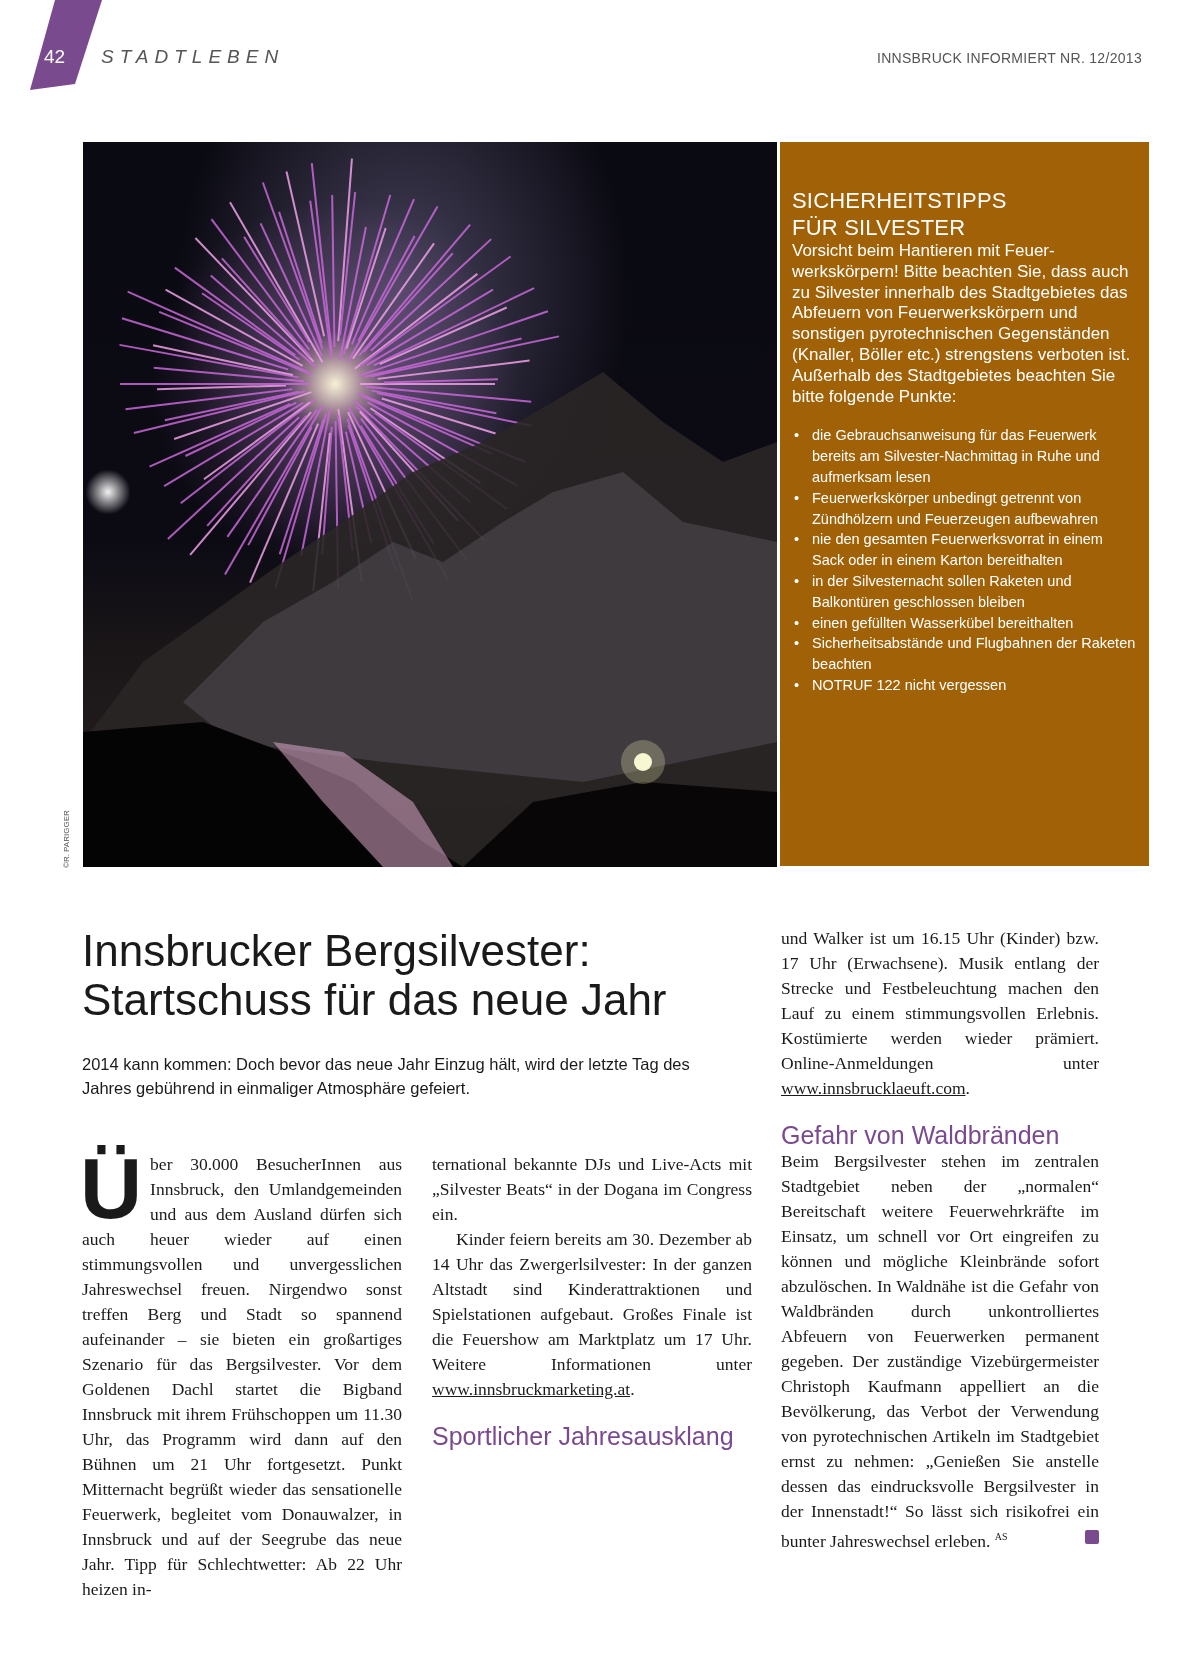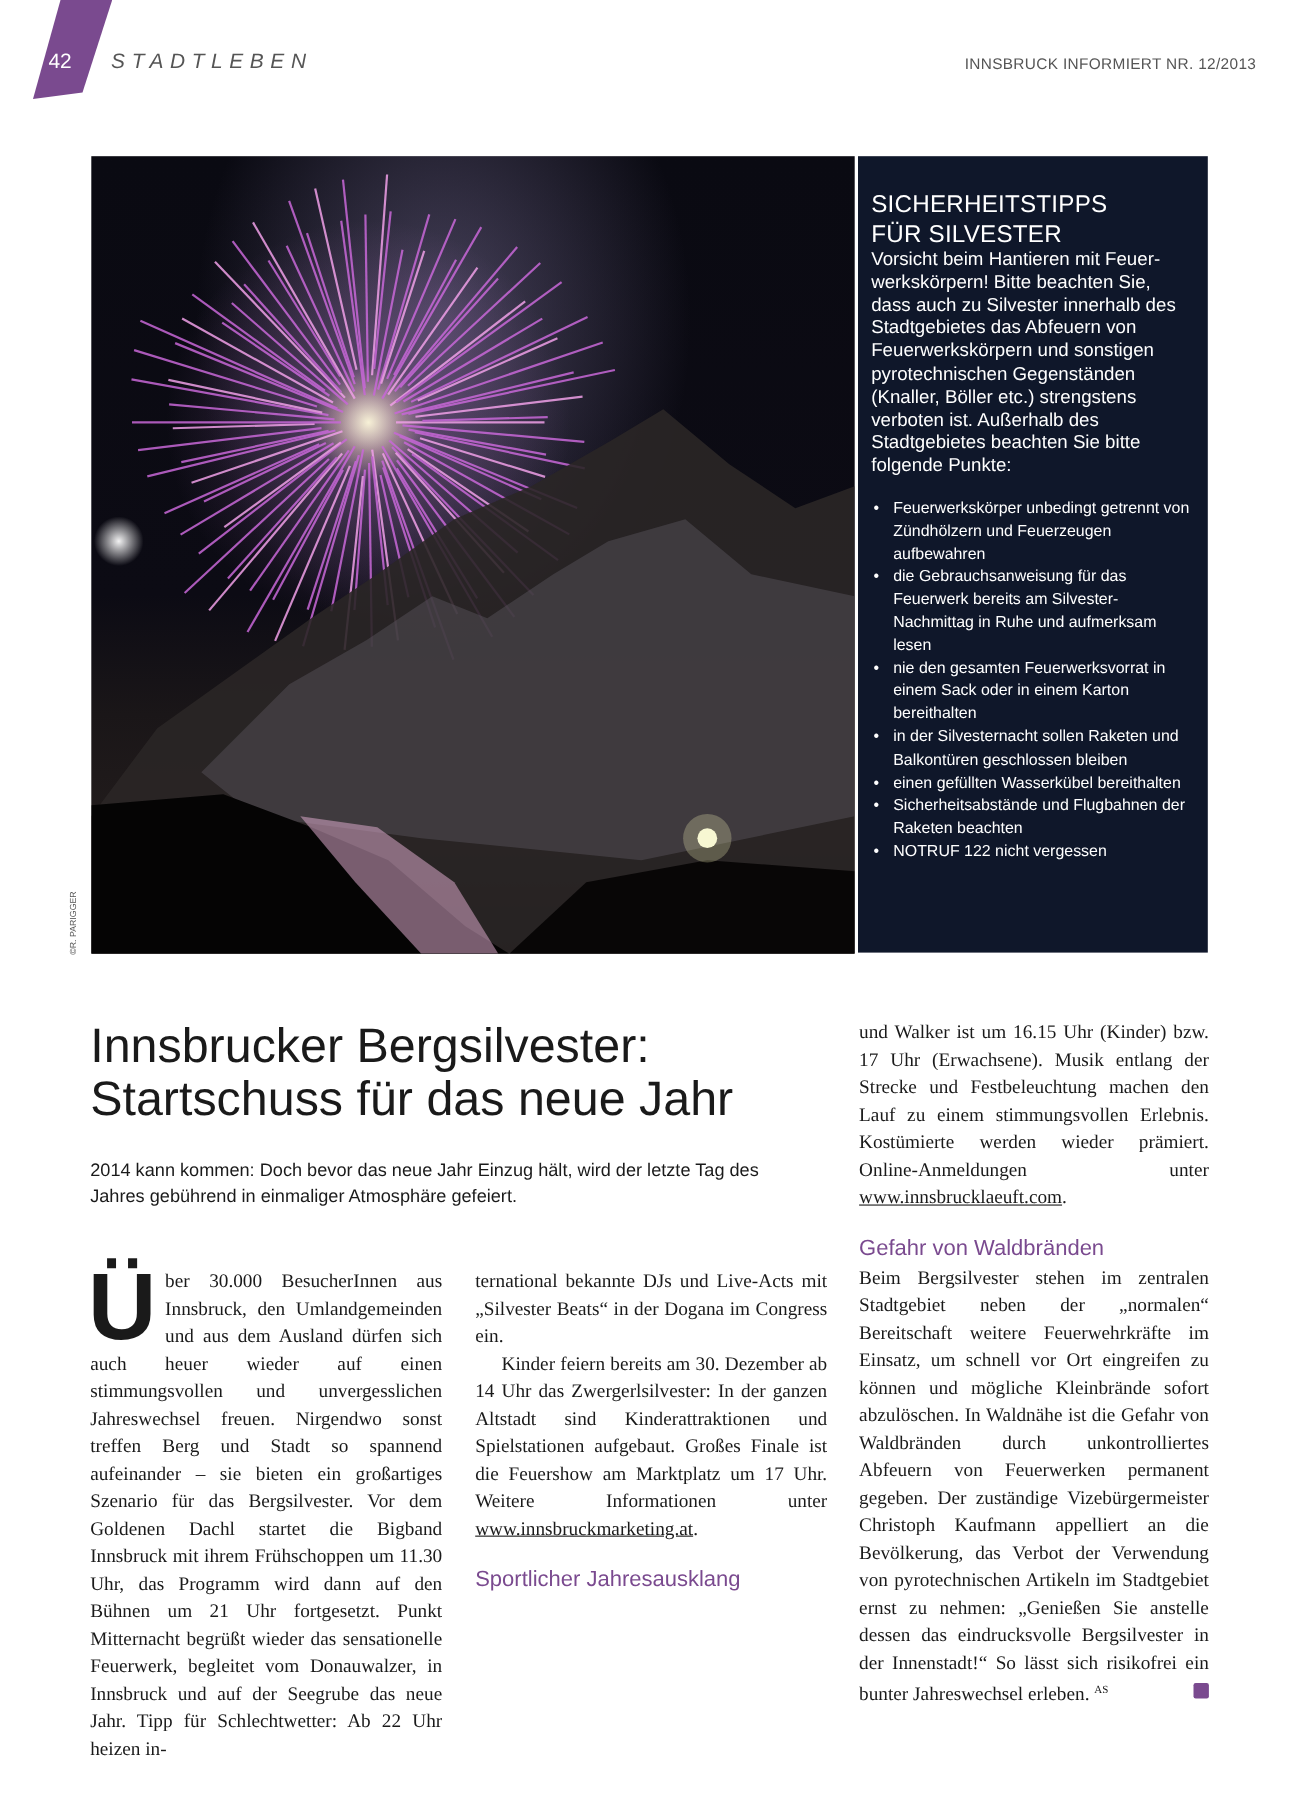--- a/index.html
+++ b/index.html
@@ -35,23 +35,23 @@
         linear-gradient(180deg, #0a0a12 0%, #0c0b14 55%, #1a1618 70%, #221c1c 85%, #0a0808 100%);
       overflow: hidden;
     }
     .photo svg { position: absolute; left: 0; top: 0; }
     .credit {
       position: absolute; left: 62px; top: 795px; font-size: 8px; color: #555;
       transform: rotate(-90deg); transform-origin: left top; white-space: nowrap;
       top: 868px;
     }
     .infobox {
-      position: absolute; left: 780px; top: 142px; width: 318px; height: 724px;
-      background: #0f172a; color: #ffffff; box-sizing: border-box;
-      padding: 30px 12px 0 12px;
+      position: absolute; left: 780px; top: 142px; width: 369px; height: 724px;
+      background: #a16207; color: #ffffff; box-sizing: border-box;
+      padding: 45px 12px 0 12px;
     }
     .infobox h2 {
       margin: 0; font-weight: normal; font-size: 22px; line-height: 27px;
       letter-spacing: 0.2px;
     }
     .infobox p {
       margin: 0 0 18px 0; font-size: 17px; line-height: 20.8px;
     }
     .infobox ul { margin: 0; padding: 0; list-style: none; }
     .infobox li {
@@ -78,21 +78,21 @@
     .col1 { left: 82px; }
     .col2 { left: 432px; }
     .col3 { left: 781px; top: 926px; width: 318px; }
     .dropcap {
       float: left; font-family: "Liberation Sans", "DejaVu Sans", sans-serif;
       font-weight: bold; font-size: 86px; line-height: 68px; height: 72px;
       margin: 2px 8px 0 -2px; color: #1a1a1a;
     }
     .subhead {
       font-family: "Liberation Sans", "DejaVu Sans", sans-serif;
-      color: #7a4a8f; font-size: 20px; line-height: 25px; margin: 22px 0 1px 0;
+      color: #7a4a8f; font-size: 25px; line-height: 25px; margin: 22px 0 1px 0;
       text-align: left;
     }
     .col a { color: #1a1a1a; }
     .sig { font-size: 10px; vertical-align: super; }
     .endmark {
       display: inline-block; width: 14px; height: 14px; background: #7a4a8f;
       border-radius: 2px; float: right; margin-top: 6px;
     }
   </style>
 </head>
@@ -208,22 +208,22 @@
 </div>
 <div class="credit">©R. PARIGGER</div>
 
 <aside class="infobox">
   <h2>
     <span>SICHERHEITSTIPPS</span><br>
     <span>FÜR SILVESTER</span>
   </h2>
   <p>Vorsicht beim Hantieren mit Feuer-werkskörpern! Bitte beachten Sie, dass auch zu Silvester innerhalb des Stadtgebietes das Abfeuern von Feuerwerkskörpern und sonstigen pyrotechnischen Gegenständen (Knaller, Böller etc.) strengstens verboten ist. Außerhalb des Stadtgebietes beachten Sie bitte folgende Punkte:</p>
   <ul>
+    <li>die Gebrauchsanweisung für das Feuerwerk bereits am Silvester-Nachmittag in Ruhe und aufmerksam lesen</li>
     <li>Feuerwerkskörper unbedingt getrennt von Zündhölzern und Feuerzeugen aufbewahren</li>
-    <li>die Gebrauchsanweisung für das Feuerwerk bereits am Silvester-Nachmittag in Ruhe und aufmerksam lesen</li>
     <li>nie den gesamten Feuerwerksvorrat in einem Sack oder in einem Karton bereithalten</li>
     <li>in der Silvesternacht sollen Raketen und Balkontüren geschlossen bleiben</li>
     <li>einen gefüllten Wasserkübel bereithalten</li>
     <li>Sicherheitsabstände und Flugbahnen der Raketen beachten</li>
     <li>NOTRUF 122 nicht vergessen</li>
   </ul>
 </aside>
 
 <h1 class="headline">
   <span>Innsbrucker Bergsilvester:</span><br>

